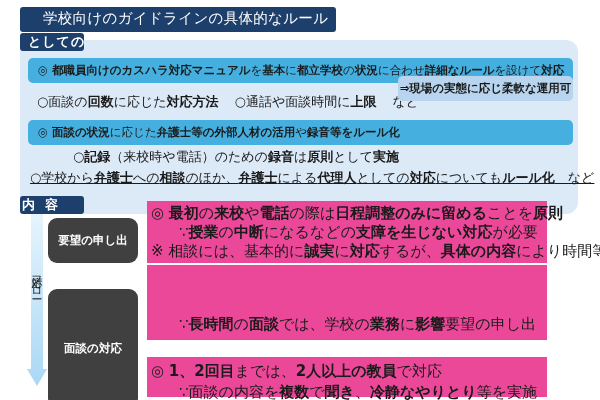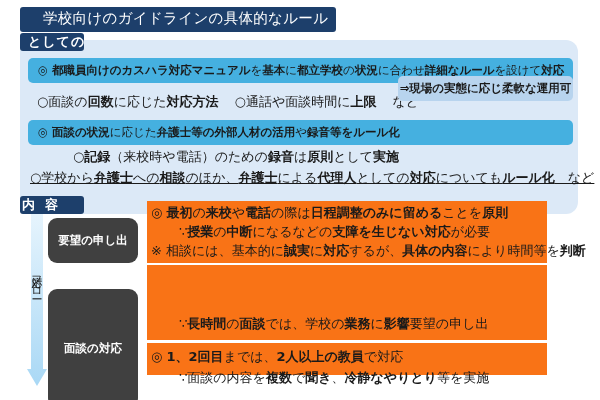--- a/index.html
+++ b/index.html
@@ -53,26 +53,26 @@
   }
   .step-box {
     left: 48px; width: 90px; background: #404040; border-radius: 9px;
     color: #fff; font-size: 11.5px; font-weight: bold;
     display: flex; align-items: center; justify-content: center; white-space: nowrap;
   }
   .step1 { top: 218px; height: 45px; }
   .step2 { top: 268px; height: 118px; margin-top: 21px; }
 
   .detail-panel {
-    left: 147px; width: 400px; background: #f97316;
-    font-size: 13px; white-space: nowrap;
+    left: 147px; width: 400px; background: #ec4899;
+    font-size: 15px; white-space: nowrap;
   }
   .dp1 { top: 201px; height: 62px; }
   .dp2 { top: 265px; height: 75px; }
-  .dp3 { top: 343px; height: 32px; text-decoration: underline; }
+  .dp3 { top: 357px; height: 40px; text-decoration: underline; }
   .detail-panel .l { position: absolute; line-height: 18px; }
 </style>
 </head>
 <body>
 
 <div class="abs title-bar">学校向けのガイドラインの具体的なルール</div>
 
 <div class="abs point-panel"></div>
 <div class="abs tag point-tag">としての</div>
 

